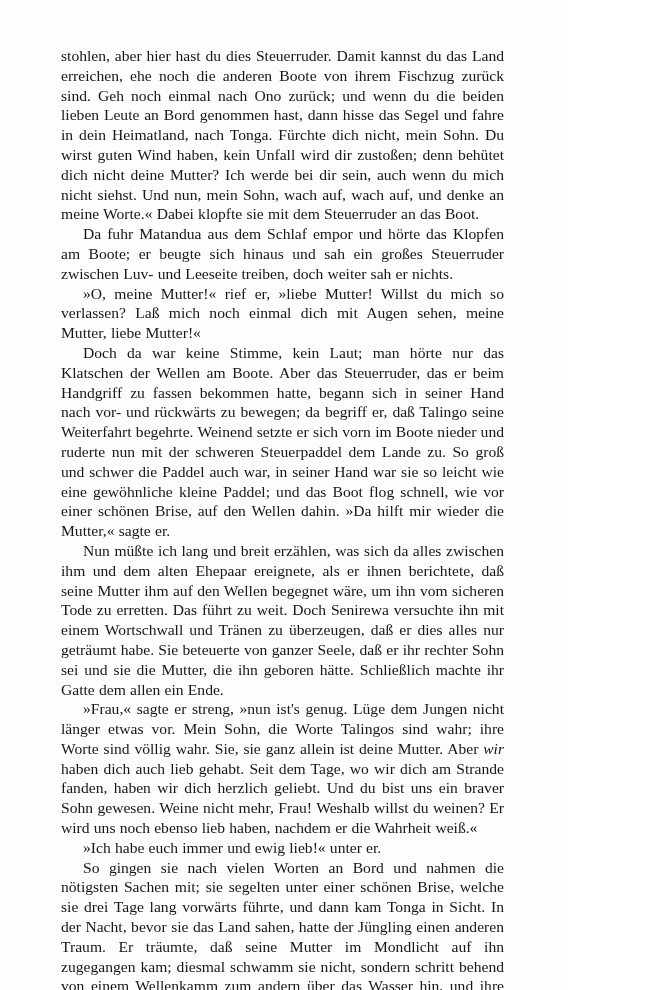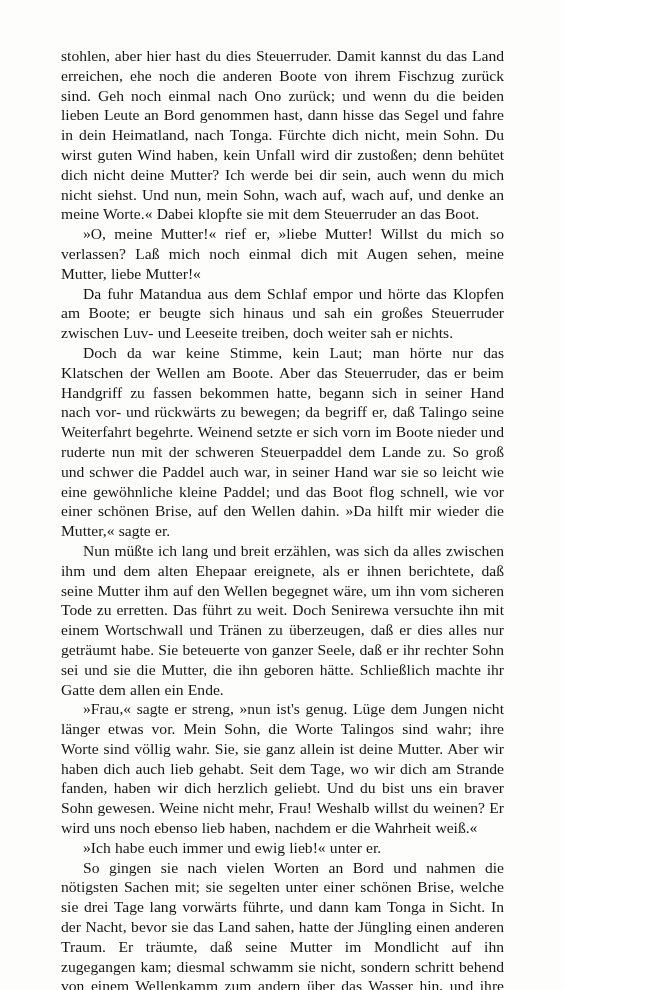--- a/index.html
+++ b/index.html
@@ -28,36 +28,37 @@
     text-align: justify;
     text-justify: inter-word;
     hyphens: auto;
     -webkit-hyphens: auto;
     word-spacing: 0.02em;
   }
   .text-block p.indent {
     text-indent: 22px;
   }
   .italic {
+    font-style: italic;
   }
   .page-number {
     margin-top: 8px;
     font-size: 10px;
     letter-spacing: 0.04em;
     text-align: left;
   }
 </style>
 </head>
 <body>
 
 <div class="page" style="background: rgb(253, 253, 252); color: rgb(22, 22, 22);">
   <div class="text-block">
       <p><span>stohlen, aber hier hast du dies Steuerruder. Damit kannst du das Land erreichen, ehe noch die anderen Boote von ihrem Fischzug zurück sind. Geh noch einmal nach Ono zurück; und wenn du die beiden lieben Leute an Bord genommen hast, dann hisse das Segel und fahre in dein Heimatland, nach Tonga. Fürchte dich nicht, mein Sohn. Du wirst guten Wind haben, kein Unfall wird dir zustoßen; denn behütet dich nicht deine Mutter? Ich werde bei dir sein, auch wenn du mich nicht siehst. Und nun, mein Sohn, wach auf, wach auf, und denke an meine Worte.« Dabei klopfte sie mit dem Steuerruder an das Boot.</span></p>
+      <p class="indent"><span>Da fuhr Matandua aus dem Schlaf empor und hörte das Klopfen am Boote; er beugte sich hinaus und sah ein großes Steuerruder zwischen Luv- und Leeseite treiben, doch weiter sah er nichts.</span></p>
       <p class="indent"><span>»O, meine Mutter!« rief er, »liebe Mutter! Willst du mich so verlassen? Laß mich noch einmal dich mit Augen sehen, meine Mutter, liebe Mutter!«</span></p>
-      <p class="indent"><span>Da fuhr Matandua aus dem Schlaf empor und hörte das Klopfen am Boote; er beugte sich hinaus und sah ein großes Steuerruder zwischen Luv- und Leeseite treiben, doch weiter sah er nichts.</span></p>
       <p class="indent"><span>Doch da war keine Stimme, kein Laut; man hörte nur das Klatschen der Wellen am Boote. Aber das Steuerruder, das er beim Handgriff zu fassen bekommen hatte, begann sich in seiner Hand nach vor- und rückwärts zu bewegen; da begriff er, daß Talingo seine Weiterfahrt begehrte. Weinend setzte er sich vorn im Boote nieder und ruderte nun mit der schweren Steuerpaddel dem Lande zu. So groß und schwer die Paddel auch war, in seiner Hand war sie so leicht wie eine gewöhnliche kleine Paddel; und das Boot flog schnell, wie vor einer schönen Brise, auf den Wellen dahin. »Da hilft mir wieder die Mutter,« sagte er.</span></p>
       <p class="indent"><span>Nun müßte ich lang und breit erzählen, was sich da alles zwischen ihm und dem alten Ehepaar ereignete, als er ihnen berichtete, daß seine Mutter ihm auf den Wellen begegnet wäre, um ihn vom sicheren Tode zu erretten. Das führt zu weit. Doch Senirewa versuchte ihn mit einem Wortschwall und Tränen zu überzeugen, daß er dies alles nur geträumt habe. Sie beteuerte von ganzer Seele, daß er ihr rechter Sohn sei und sie die Mutter, die ihn geboren hätte. Schließlich machte ihr Gatte dem allen ein Ende.</span></p>
       <p class="indent"><span>»Frau,« sagte er streng, »nun ist's genug. Lüge dem Jungen nicht länger etwas vor. Mein Sohn, die Worte Talingos sind wahr; ihre Worte sind völlig wahr. Sie, sie ganz allein ist deine Mutter. Aber </span><span class="italic">wir</span><span> haben dich auch lieb gehabt. Seit dem Tage, wo wir dich am Strande fanden, haben wir dich herzlich geliebt. Und du bist uns ein braver Sohn gewesen. Weine nicht mehr, Frau! Weshalb willst du weinen? Er wird uns noch ebenso lieb haben, nachdem er die Wahrheit weiß.«</span></p>
       <p class="indent"><span>»Ich habe euch immer und ewig lieb!« unter er.</span></p>
       <p class="indent"><span>So gingen sie nach vielen Worten an Bord und nahmen die nötigsten Sachen mit; sie segelten unter einer schönen Brise, welche sie drei Tage lang vorwärts führte, und dann kam Tonga in Sicht. In der Nacht, bevor sie das Land sahen, hatte der Jüngling einen anderen Traum. Er träumte, daß seine Mutter im Mondlicht auf ihn zugegangen kam; diesmal schwamm sie nicht, sondern schritt behend von einem Wellenkamm zum andern über das Wasser hin, und ihre nackten Füße glitzerten im weißen Wellenschaum.</span></p>
     </div>
   <div class="page-number">106</div>
 </div>
 
 </body></html>

